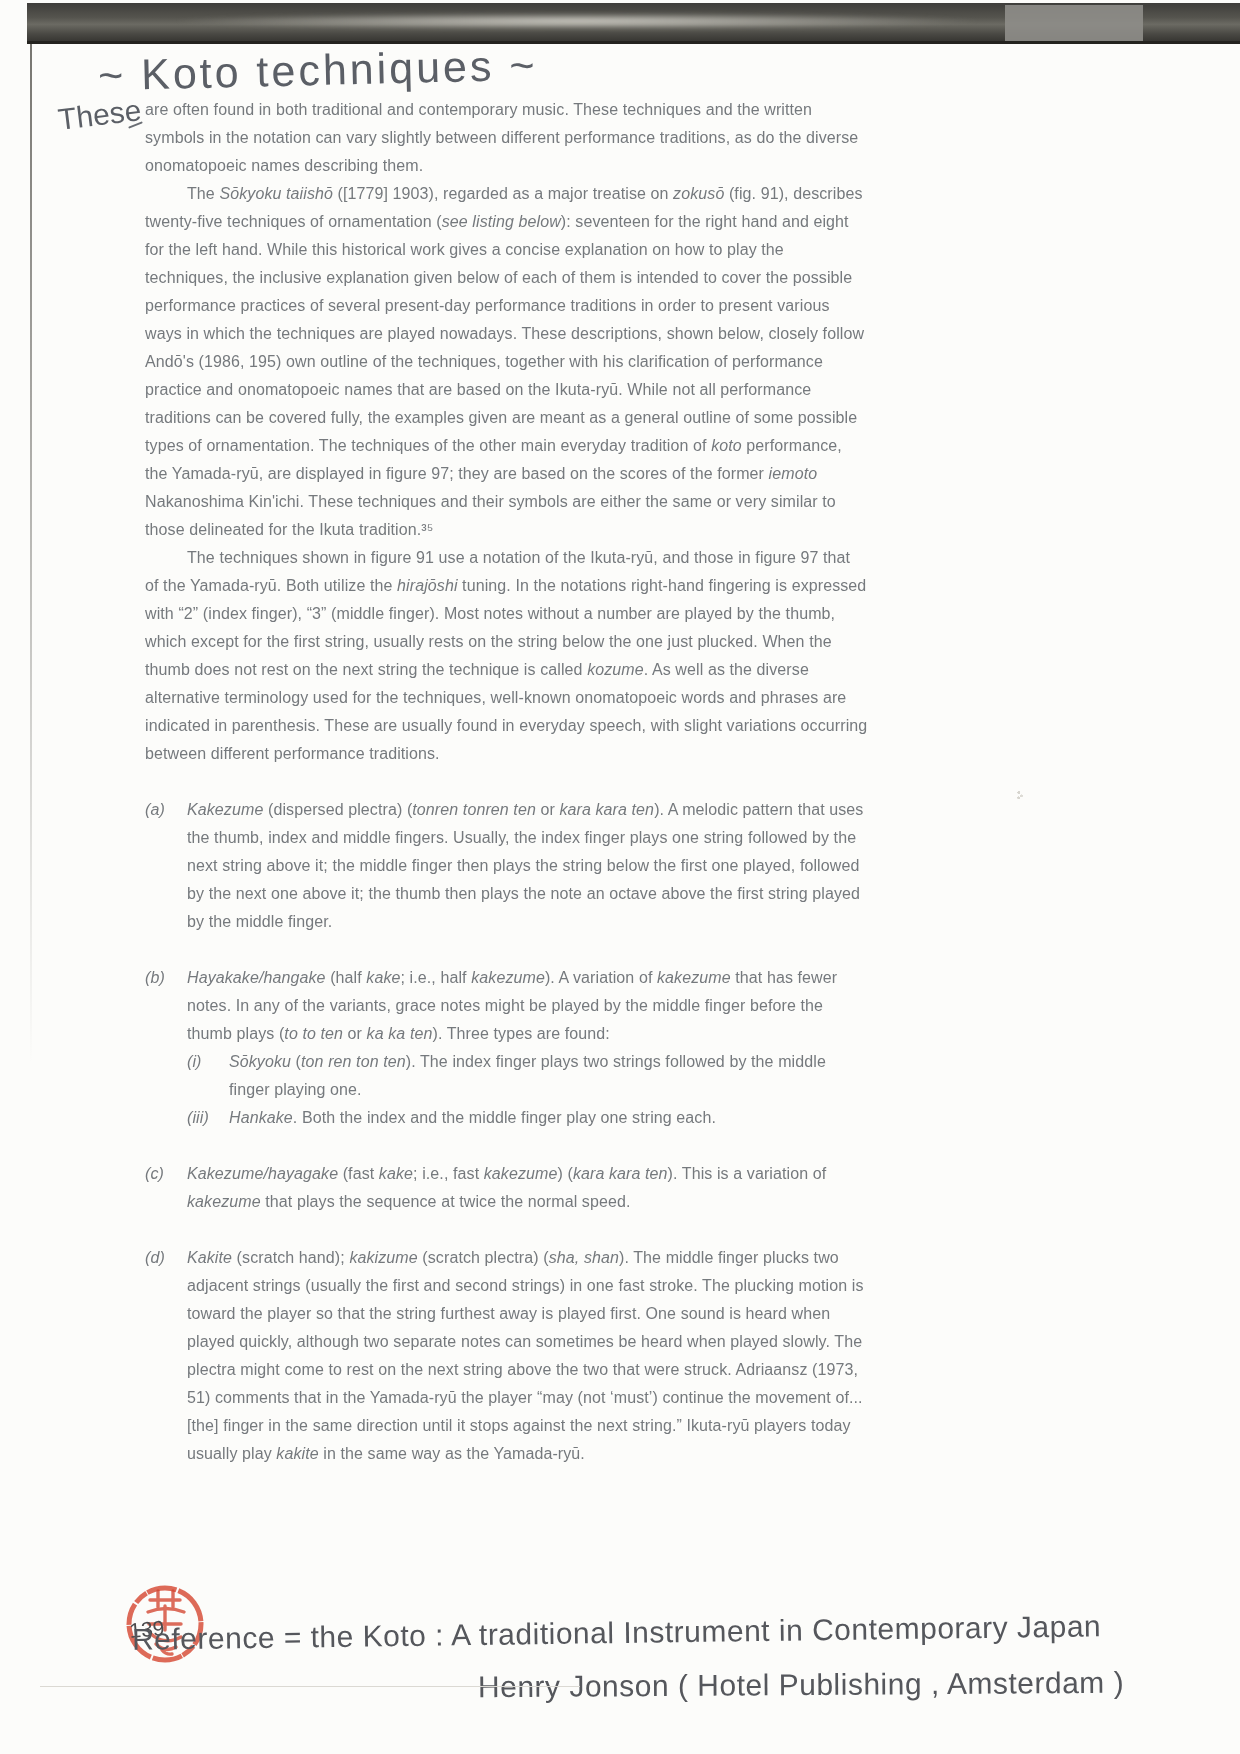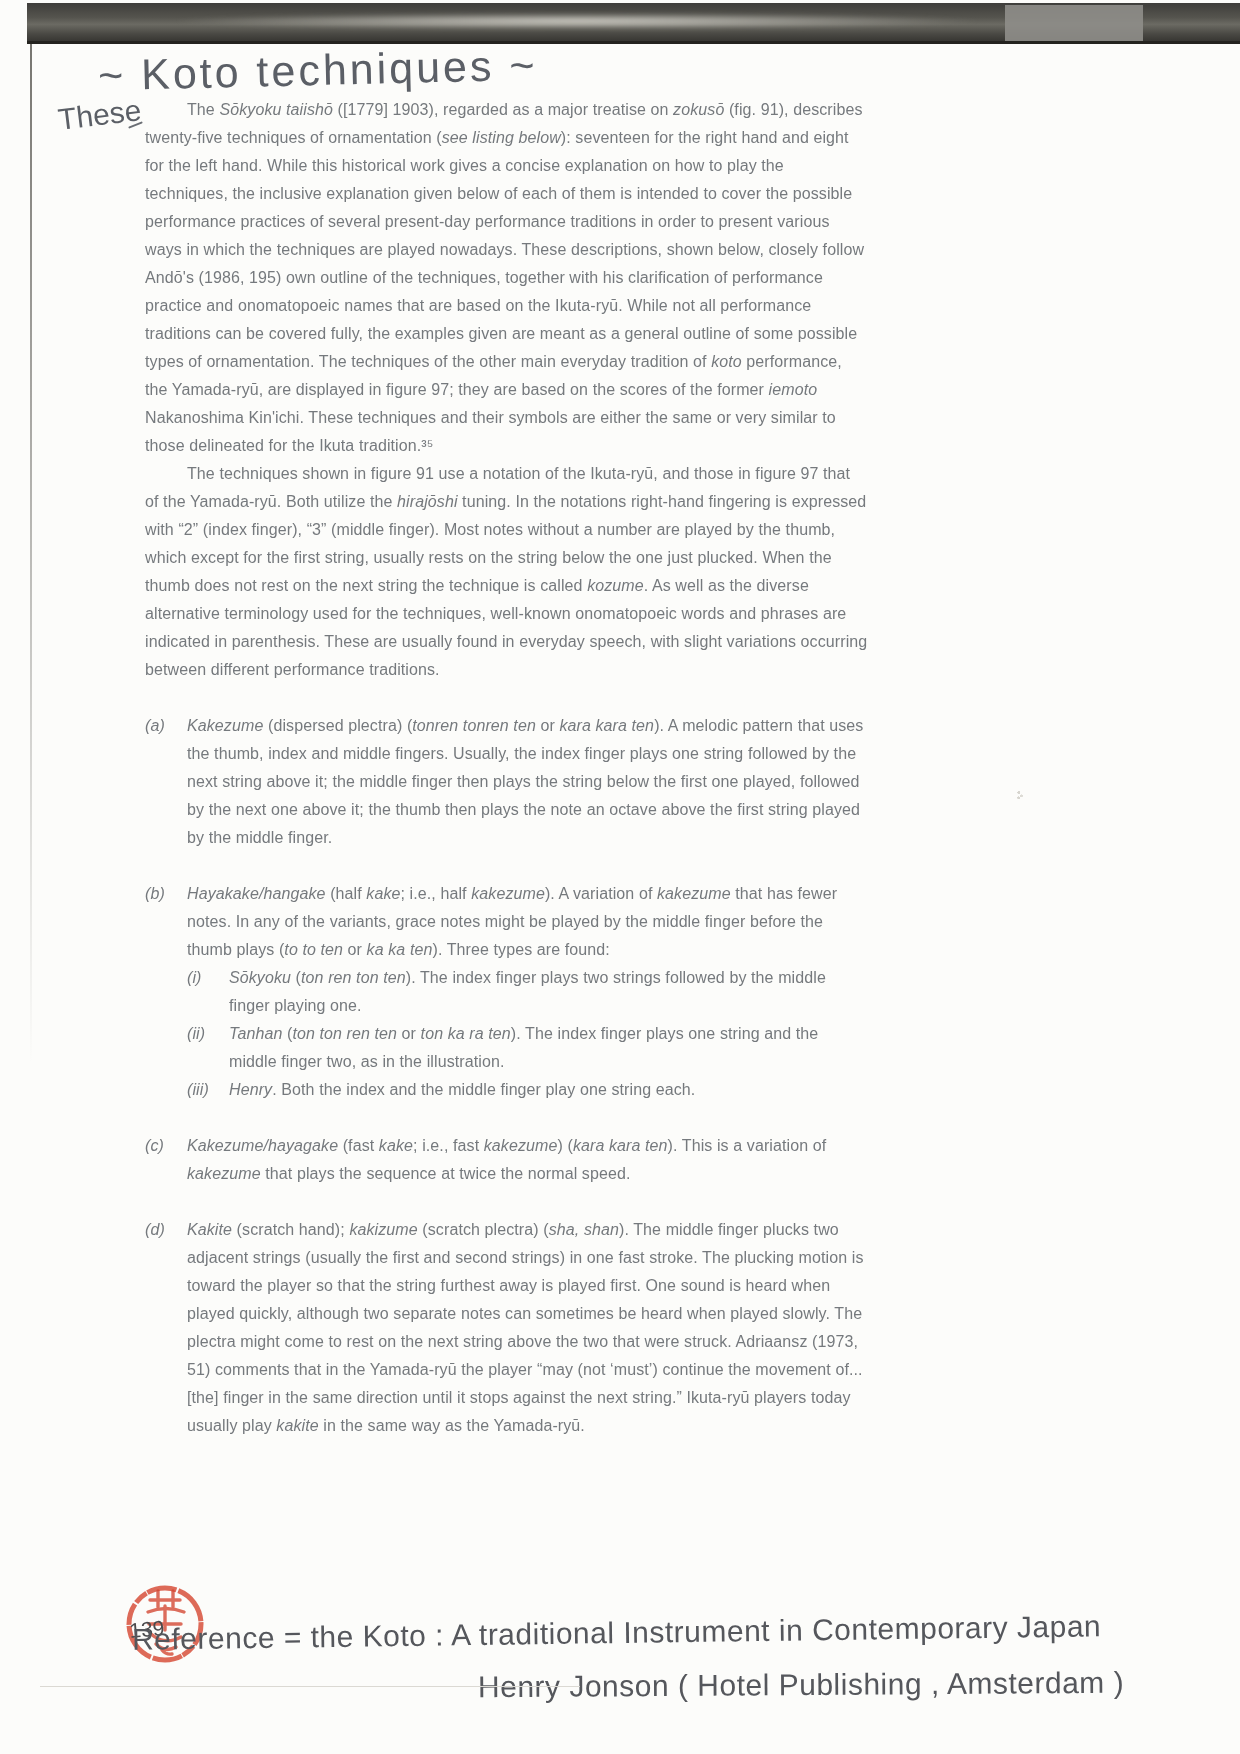--- a/index.html
+++ b/index.html
@@ -82,43 +82,40 @@
   </div>
 
   <div class="left-scan-line"></div>
 
   <div class="hw hw-title">~ Koto techniques ~</div>
 
   <div class="hw hw-margin-note">These</div>
   <div class="margin-dash"></div>
 
   <div class="body-text">
+    <div class="p">are often found in both traditional and contemporary music. These techniques and the written symbols in the notation can vary slightly between different performance traditions, as do the diverse onomatopoeic names describing them.</div>
     <div class="p indent">The <i>Sōkyoku taiishō</i> ([1779] 1903), regarded as a major treatise on <i>zokusō</i> (fig. 91), describes twenty-five techniques of ornamentation (<i>see listing below</i>): seventeen for the right hand and eight for the left hand. While this historical work gives a concise explanation on how to play the techniques, the inclusive explanation given below of each of them is intended to cover the possible performance practices of several present-day performance traditions in order to present various ways in which the techniques are played nowadays. These descriptions, shown below, closely follow Andō's (1986, 195) own outline of the techniques, together with his clarification of performance practice and onomatopoeic names that are based on the Ikuta-ryū. While not all performance traditions can be covered fully, the examples given are meant as a general outline of some possible types of ornamentation. The techniques of the other main everyday tradition of <i>koto</i> performance, the Yamada-ryū, are displayed in figure 97; they are based on the scores of the former <i>iemoto</i> Nakanoshima Kin'ichi. These techniques and their symbols are either the same or very similar to those delineated for the Ikuta tradition.³⁵</div>
     <div class="p indent">The techniques shown in figure 91 use a notation of the Ikuta-ryū, and those in figure 97 that of the Yamada-ryū. Both utilize the <i>hirajōshi</i> tuning. In the notations right-hand fingering is expressed with “2” (index finger), “3” (middle finger). Most notes without a number are played by the thumb, which except for the first string, usually rests on the string below the one just plucked. When the thumb does not rest on the next string the technique is called <i>kozume</i>. As well as the diverse alternative terminology used for the techniques, well-known onomatopoeic words and phrases are indicated in parenthesis. These are usually found in everyday speech, with slight variations occurring between different performance traditions.</div>
 
     <div class="li">
       <span class="li-label">(a)</span>
       <div class="li-body"><i>Kakezume</i> (dispersed plectra) (<i>tonren tonren ten</i> or <i>kara kara ten</i>). A melodic pattern that uses the thumb, index and middle fingers. Usually, the index finger plays one string followed by the next string above it; the middle finger then plays the string below the first one played, followed by the next one above it; the thumb then plays the note an octave above the first string played by the middle finger.</div>
     </div>
 
     <div class="li">
       <span class="li-label">(b)</span>
       <div class="li-body">
         <div><i>Hayakake/hangake</i> (half <i>kake</i>; i.e., half <i>kakezume</i>). A variation of <i>kakezume</i> that has fewer notes. In any of the variants, grace notes might be played by the middle finger before the thumb plays (<i>to to ten</i> or <i>ka ka ten</i>). Three types are found:</div>
         <div class="subli">
           <span class="li-label">(i)</span>
           <div class="li-body"><i>Sōkyoku</i> (<i>ton ren ton ten</i>). The index finger plays two strings followed by the middle finger playing one.</div>
         </div>
         <div class="subli">
-          <span class="li-label">(ii)</span>
-          <div class="li-body"><i>Tanhan</i> (<i>ton ton ren ten</i> or <i>ton ka ra ten</i>). The index finger plays one string and the middle finger two, as in the illustration.</div>
-        </div>
-        <div class="subli">
           <span class="li-label">(iii)</span>
-          <div class="li-body"><i>Henry</i>. Both the index and the middle finger play one string each.</div>
+          <div class="li-body"><i>Hankake</i>. Both the index and the middle finger play one string each.</div>
         </div>
       </div>
     </div>
 
     <div class="li">
       <span class="li-label">(c)</span>
       <div class="li-body"><i>Kakezume/hayagake</i> (fast <i>kake</i>; i.e., fast <i>kakezume</i>) (<i>kara kara ten</i>). This is a variation of <i>kakezume</i> that plays the sequence at twice the normal speed.</div>
     </div>
 
     <div class="li">

